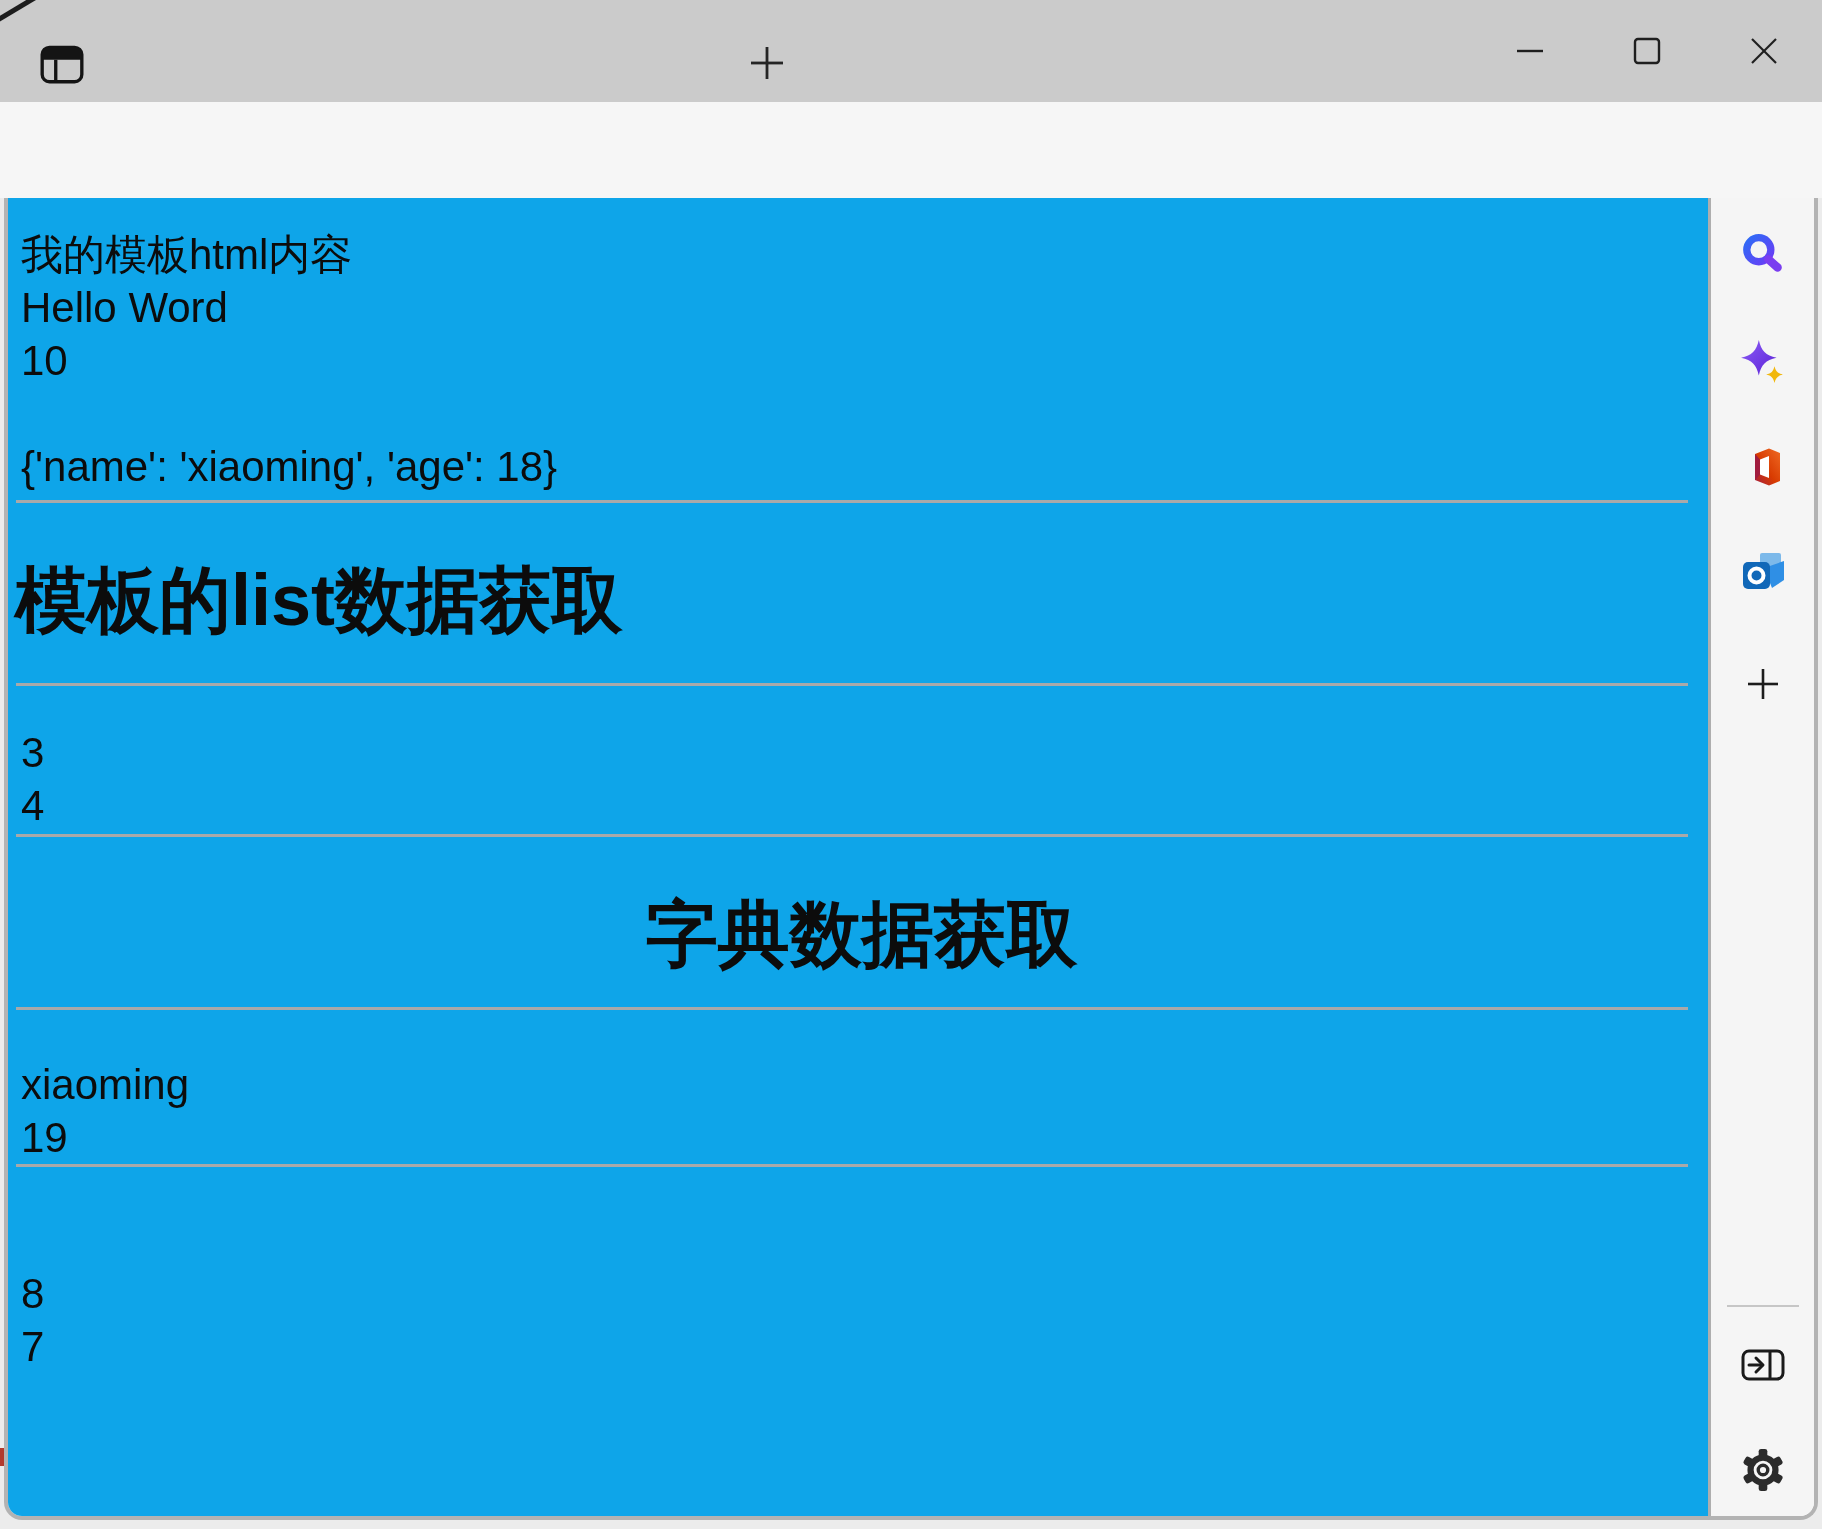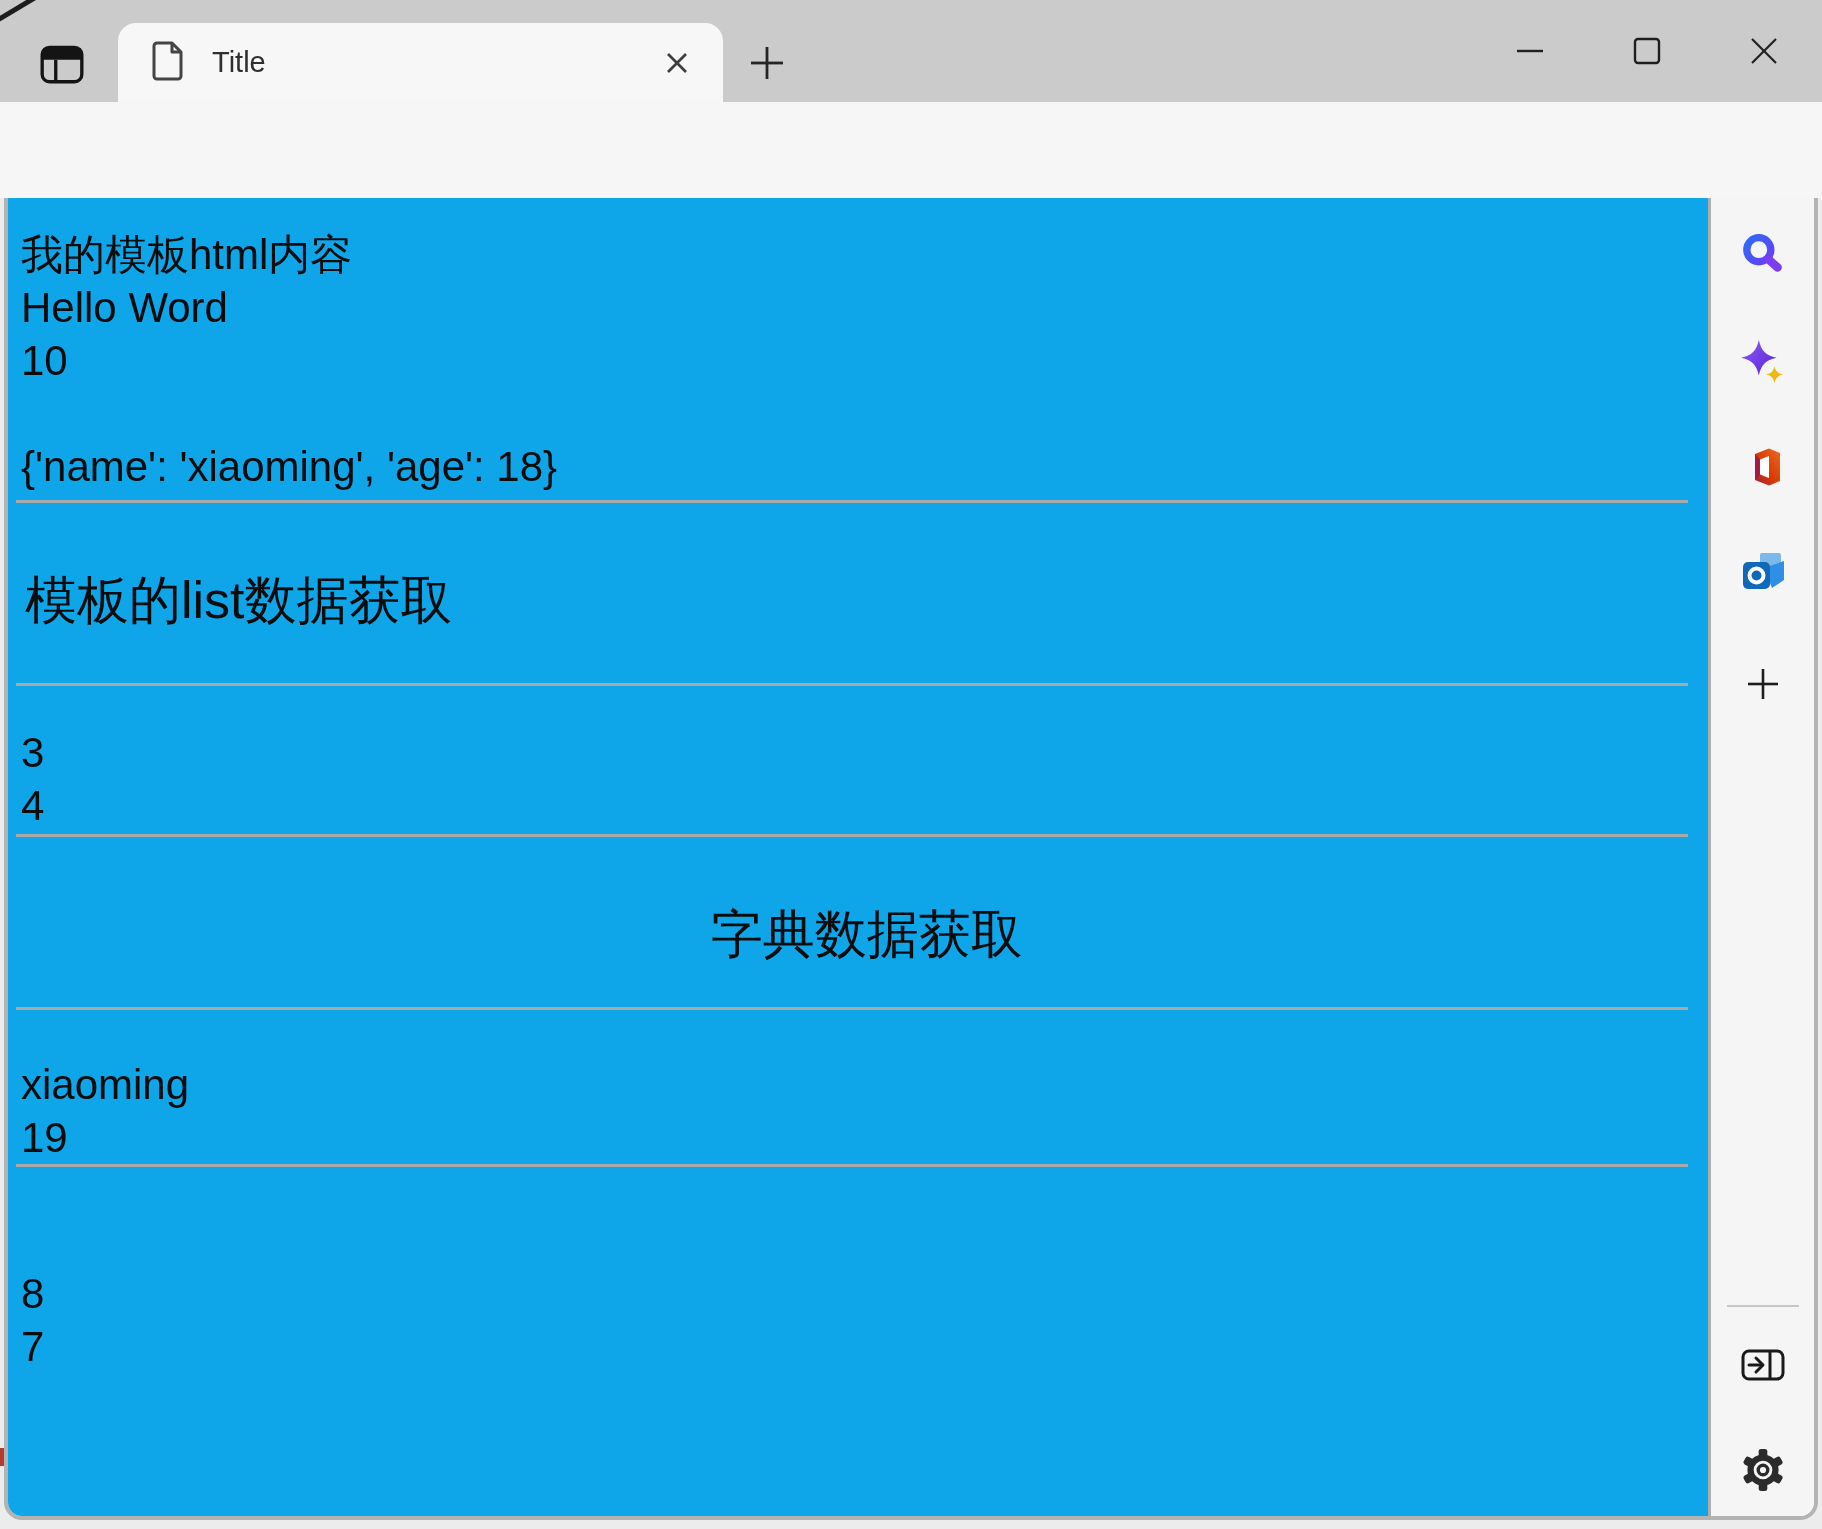--- a/index.html
+++ b/index.html
@@ -31,21 +31,21 @@
 
   
   .main { position:absolute; left:4px; top:198px; width:1814px; height:1322px;
           border-left:4px solid #b3b3b3; border-right:4px solid #b3b3b3; border-bottom:4px solid #b3b3b3;
           border-radius:0 0 18px 18px; overflow:hidden; background:#ffffff; display:flex; }
   .content { width:1771px; height:100%; background:#0ea5e9; overflow:hidden; }
   .sidebar { width:110px; height:100%; background:#f5f5f5; border-left:3px solid #aeaeae; position:relative; }
 
   
   .content p { font-size:42px; line-height:53px; color:#0c0c0c; margin-left:13px; }
-  .content h1 { font-size:52px; line-height:85px; font-weight:400; color:#0c0c0c; margin-left:17px; }
+  .content h1 { font-size:72px; line-height:85px; font-weight:700; color:#0c0c0c; margin-left:7px; }
   .content hr { border:none; height:2px; background:#ececec; border-top:3px solid #a9a9a9; margin-left:8px; margin-right:20px; }
   .intro { margin-top:30px; }
   hr.hr1 { margin-top:7px; }
   h1.h1a { margin-top:55px; }
   hr.hr2 { margin-top:40px; }
   p.vals1 { margin-top:40px; }
   hr.hr3 { margin-top:2px; }
   h1.h1b { margin-top:55px;text-align:center; }
   hr.hr4 { margin-top:30px; }
   p.vals2 { margin-top:48px; }
@@ -68,35 +68,20 @@
     <div class="corner-line"></div>
 
     <div class="tab-actions">
       <svg width="48" height="48" viewBox="0 0 46 46">
         <rect x="4" y="7" width="38" height="33" rx="7" fill="none" stroke="#141414" stroke-width="3.2"></rect>
         <path d="M11 7 h24 a7 7 0 0 1 7 7 v5 h-38 v-5 a7 7 0 0 1 7 -7 z" fill="#141414"></path>
         <line x1="17" y1="19" x2="17" y2="40" stroke="#141414" stroke-width="3.2"></line>
       </svg>
     </div>
 
-    <div class="tab">
-      <span class="tab-favicon">
-        <svg width="34" height="42" viewBox="0 0 34 42">
-          <path d="M5 3 h15 l9 9 v24 a3 3 0 0 1 -3 3 h-21 a3 3 0 0 1 -3 -3 v-30 a3 3 0 0 1 3 -3 z" fill="none" stroke="#444444" stroke-width="3" stroke-linejoin="round"></path>
-          <path d="M20 3 v9 h9" fill="none" stroke="#444444" stroke-width="3" stroke-linejoin="round"></path>
-        </svg>
-      </span>
-      <span class="tab-title">Title</span>
-      <div class="tab-close">
-        <svg width="26" height="26" viewBox="0 0 26 26">
-          <line x1="4" y1="4" x2="22" y2="22" stroke="#3d3d3d" stroke-width="2.6"></line>
-          <line x1="22" y1="4" x2="4" y2="22" stroke="#3d3d3d" stroke-width="2.6"></line>
-        </svg>
-      </div>
-    </div>
 
     <div class="newtab-btn">
       <svg width="38" height="38" viewBox="0 0 38 38">
         <line x1="19" y1="3" x2="19" y2="35" stroke="#252525" stroke-width="2.8"></line>
         <line x1="3" y1="19" x2="35" y2="19" stroke="#252525" stroke-width="2.8"></line>
       </svg>
     </div>
 
     <div class="win-controls">
       <div class="win-btn">

